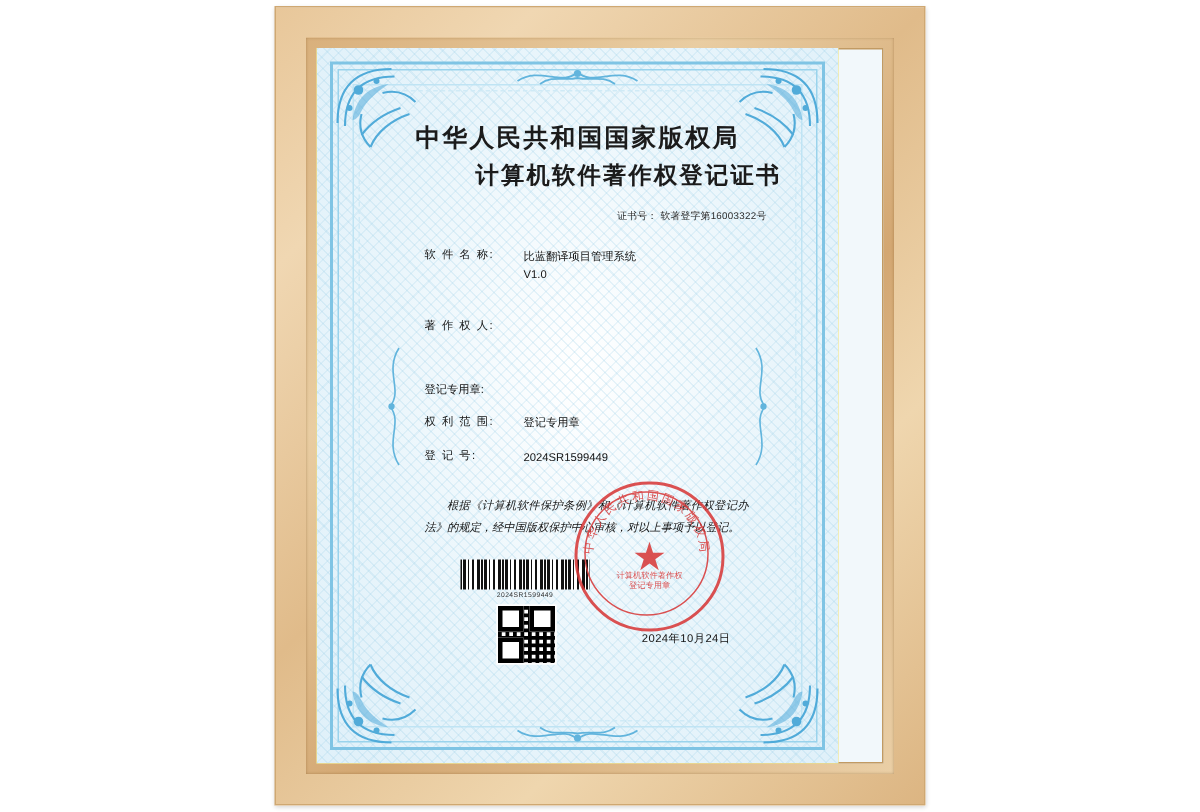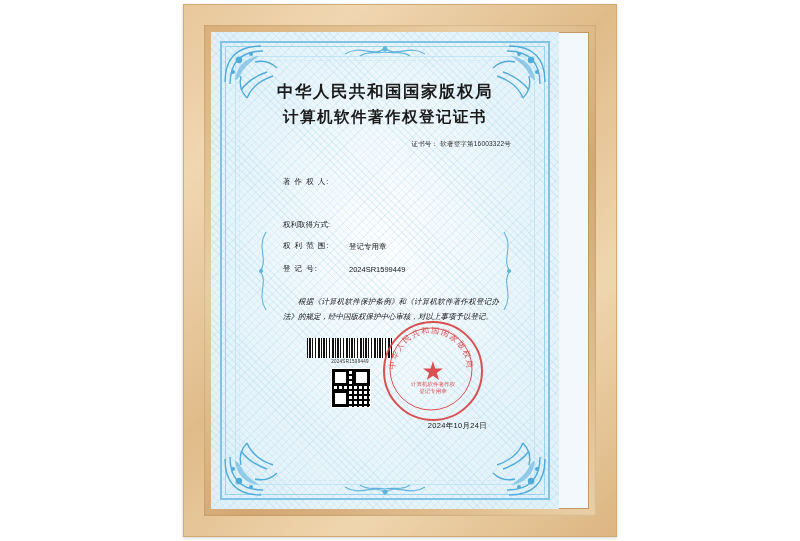--- a/index.html
+++ b/index.html
@@ -119,21 +119,21 @@
     bottom: 34px;
   }
   .title-block { text-align: center; }
   .title-1, .title-2 {
     font-family: "DejaVu Serif", serif;
     font-weight: bold;
     color: #1b1b1b;
     letter-spacing: 1.5px;
   }
   .title-1 { font-size: 16.5px; line-height: 24px; }
-  .title-2 { font-size: 15.5px; line-height: 23px; margin-top: 1px; }
+  .title-2 { font-size: 15.5px; line-height: 23px; margin-top: 1px; text-align: right; }
 
   .cert-no {
     margin-top: 12px;
     text-align: right;
     font-size: 6.5px;
     color: #2a2a2a;
     padding-right: 10px;
     letter-spacing: 0.2px;
   }
   .cert-no .label { margin-right: 2px; }
@@ -373,31 +373,38 @@
     <div class="title-block">
       <div class="title-1">中华人民共和国国家版权局</div>
       <div class="title-2">计算机软件著作权登记证书</div>
     </div>
 
     <div class="cert-no">
       <span class="label">证书号：</span><span class="value">软著登字第16003322号</span>
     </div>
 
     <div class="fields">
+      <div class="field-row">
+        <div class="field-label">软 件 名 称:</div>
+        <div class="field-value">
+          <span>比蓝翻译项目管理系统</span>
+          <span class="second-line">V1.0</span>
+        </div>
+      </div>
 
       <div class="gap-2"></div>
 
       <div class="field-row">
         <div class="field-label">著 作 权 人:</div>
       </div>
 
       <div class="gap-1"></div>
 
       <div class="field-row">
-        <div class="field-label tight">权利取得方式:</div>
+        <div class="field-label tight">登记专用章:</div>
       </div>
 
       <div class="field-row">
         <div class="field-label">权 利 范 围:</div>
         <div class="field-value">登记专用章</div>
       </div>
 
       <div class="field-row">
         <div class="field-label">登 记 号:</div>
         <div class="field-value">2024SR1599449</div>

